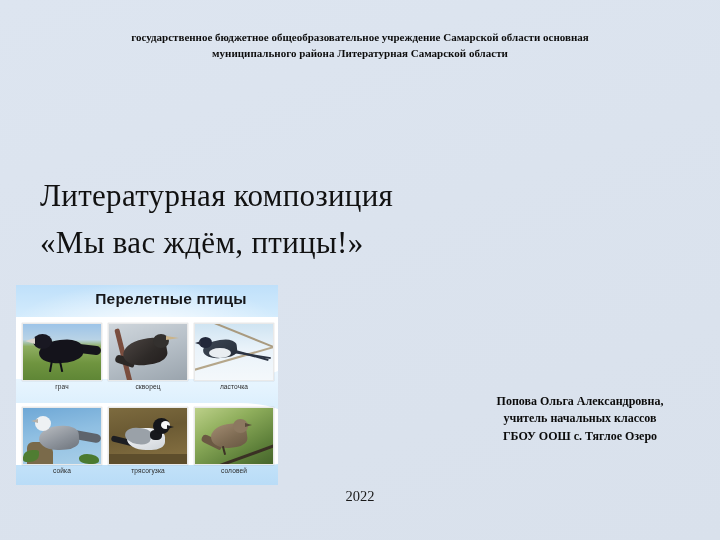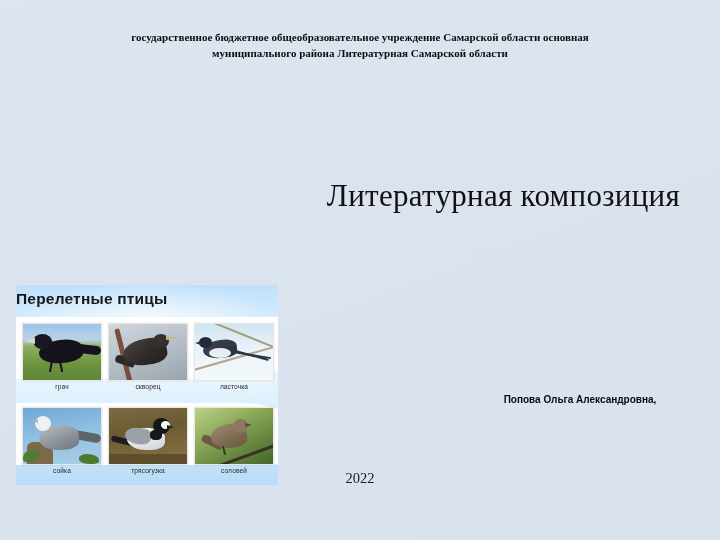--- a/index.html
+++ b/index.html
@@ -34,49 +34,49 @@
     line-height: 1.42;
   }
   .org-line { display: block; white-space: nowrap; }
 
   
   .title-block {
     position: absolute;
     left: 40px;
     top: 172px;
     width: 640px;
-    text-align: right;
+    text-align: left;
     color: #111111;
     font-family: "Liberation Serif", serif;
     font-size: 31px;
     line-height: 1.52;
     letter-spacing: 0.3px;
   }
   .title-line { display: block; }
 
   
   .author-block {
     position: absolute;
     left: 455px;
     top: 393px;
     width: 250px;
     text-align: center;
     color: #0b0b0b;
-    font-family: Liberation Sans, sans-serif;
+    font-family: Liberation Serif, serif;
     font-weight: bold;
-    font-size: 10px;
+    font-size: 12px;
     line-height: 1.45;
   }
   .author-line { display: block; white-space: nowrap; }
 
   
   .year {
     position: absolute;
     left: 310px;
-    top: 470px;
+    top: 488px;
     width: 100px;
     text-align: center;
     color: #1a1a1a;
     font-family: "Liberation Serif", serif;
     font-size: 14.5px;
   }
 
   
   .poster {
     position: absolute;
@@ -90,20 +90,21 @@
   .poster-sheen {
     position: absolute;
     left: 0; top: 0; right: 0; height: 40px;
     background: radial-gradient(ellipse at 50% 120%, rgba(255,255,255,0.95) 0%, rgba(255,255,255,0.25) 55%, rgba(255,255,255,0) 75%);
     pointer-events: none;
   }
   .poster-title {
     position: absolute;
     left: 0; top: 5px;
     width: 310px;
+    text-align: center;
     font-family: "Liberation Sans", sans-serif;
     font-weight: bold;
     font-size: 15.5px;
     color: #16171a;
     letter-spacing: 0.2px;
   }
   
   .band {
     position: absolute;
     left: -10px;
@@ -342,20 +343,21 @@
 
 <div class="slide">
 
   <div class="org-block">
     <span class="org-line">государственное бюджетное  общеобразовательное учреждение Самарской области основная</span>
     <span class="org-line">муниципального  района Литературная Самарской области</span>
   </div>
 
   <div class="title-block">
     <span class="title-line">Литературная  композиция</span>
+    <span class="title-line">«Мы вас ждём, птицы!»</span>
   </div>
 
   <div class="poster">
     <div class="band b1"></div>
     <div class="band b2"></div>
     <div class="poster-sheen"></div>
 
     <div class="poster-title">Перелетные птицы</div>
 
     <div class="row r1">
@@ -431,17 +433,19 @@
           <div class="head"></div>
             <div class="beak"></div>
         </div>
         <div class="cap">соловей</div>
       </div>
     </div>
   </div>
 
   <div class="author-block">
     <span class="author-line">Попова Ольга Александровна,</span>
+    <span class="author-line">учитель начальных классов</span>
+    <span class="author-line">ГБОУ ООШ  с. Тяглое  Озеро</span>
   </div>
 
   <div class="year">2022</div>
 
 </div>
 
 </body></html>

